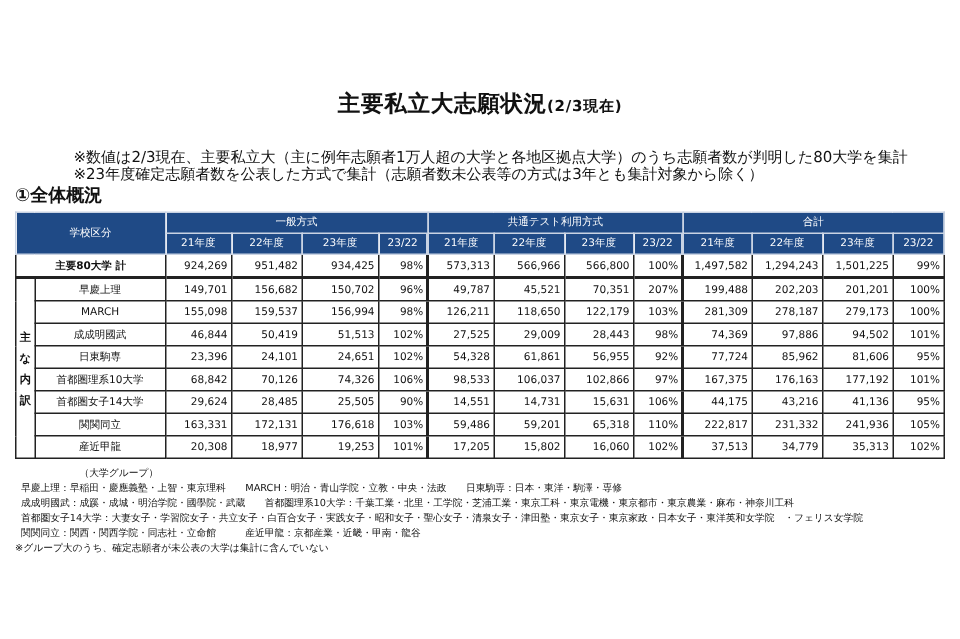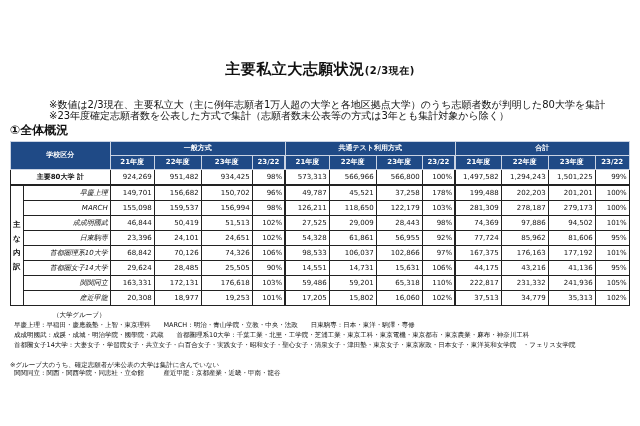--- a/index.html
+++ b/index.html
@@ -7,29 +7,29 @@
          font-family:"DejaVu Sans", "Liberation Sans", sans-serif; color:#111; }
   .title { position:absolute; left:0; width:640px; top:60px; text-align:center;
            font-size:15px; font-weight:bold; letter-spacing:0.5px; }
   .title .sub { font-size:10px; font-weight:bold; }
   .note { position:absolute; left:10px; font-size:10px; white-space:nowrap;margin-left:39px; }
   .section { position:absolute; left:10px; top:122px; font-size:12px; font-weight:bold; }
   table.main { position:absolute; left:10px; top:141px; border-collapse:collapse;
                font-size:7px; table-layout:fixed; }
   table.main td, table.main th { border:1px solid #222; padding:0 2px; height:14px;
                line-height:14px; white-space:nowrap; overflow:hidden; }
-  table.main th { background:#1f4a86; color:#fff; font-weight:bold; text-align:center;
+  table.main th { background:#1f4a86; color:#fff; font-weight:normal; text-align:center;
                border-color:#c9d3e3; height:13px; line-height:13px; }
   table.main th.grp { border-bottom:1px solid #c9d3e3; }
   td.num { text-align:right; padding-right:8px; }
   td.pct { text-align:right; padding-right:1px; }
   td.total-label { text-align:center; font-weight:bold; }
   td.side { text-align:center; vertical-align:middle; font-weight:bold; line-height:9px;
             font-size:7.5px; padding:0; border-right:1px solid #222; }
-  td.name { text-align:right; padding-left:3px;font-style:italic; }
+  td.name { text-align:center; padding-left:3px; }
   .thick-l { border-left:2px solid #222 !important;margin-left:44px; }
   .thick-b { border-bottom:2px solid #222 !important; }
   .foot { position:absolute; left:10px; font-size:6.5px; white-space:nowrap; }
   .foot.ind { left:14px; }
 </style>
 </head>
 <body>
 
 <div class="title">
   <span>主要私立大志願状況</span><span class="sub">(2/3現在)</span>
@@ -102,22 +102,22 @@
           <div>内</div>
           <div>訳</div>
         </td>
         <td class="name">早慶上理</td>
         <td class="num">149,701</td>
         <td class="num">156,682</td>
         <td class="num">150,702</td>
         <td class="pct">96%</td>
         <td class="num thick-l">49,787</td>
         <td class="num">45,521</td>
-        <td class="num">37,258</td>
-        <td class="pct">178%</td>
+        <td class="num">70,351</td>
+        <td class="pct">207%</td>
         <td class="num thick-l">199,488</td>
         <td class="num">202,203</td>
         <td class="num">201,201</td>
         <td class="pct">100%</td>
       </tr>
       <tr>
         <td class="name">MARCH</td>
         <td class="num">155,098</td>
         <td class="num">159,537</td>
         <td class="num">156,994</td>
@@ -221,14 +221,14 @@
         <td class="num">35,313</td>
         <td class="pct">102%</td>
       </tr>
     </tbody>
 </table>
 
 <div class="foot" style="top:311px;margin-left:43px;">（大学グループ）</div>
 <div class="foot ind" style="top:321px;text-align:center;">早慶上理：早稲田・慶應義塾・上智・東京理科　　MARCH：明治・青山学院・立教・中央・法政　　日東駒専：日本・東洋・駒澤・専修</div>
 <div class="foot ind" style="top:331px;">成成明國武：成蹊・成城・明治学院・國學院・武蔵　　首都圏理系10大学：千葉工業・北里・工学院・芝浦工業・東京工科・東京電機・東京都市・東京農業・麻布・神奈川工科</div>
 <div class="foot ind" style="top:341px;">首都圏女子14大学：大妻女子・学習院女子・共立女子・白百合女子・実践女子・昭和女子・聖心女子・清泉女子・津田塾・東京女子・東京家政・日本女子・東洋英和女学院　・フェリス女学院</div>
-<div class="foot ind" style="top:369px;">関関同立：関西・関西学院・同志社・立命館　　　産近甲龍：京都産業・近畿・甲南・龍谷</div>
+<div class="foot ind" style="top:351px;">関関同立：関西・関西学院・同志社・立命館　　　産近甲龍：京都産業・近畿・甲南・龍谷</div>
 <div class="foot" style="top:361px;">※グループ大のうち、確定志願者が未公表の大学は集計に含んでいない</div>
 
 </body></html>

